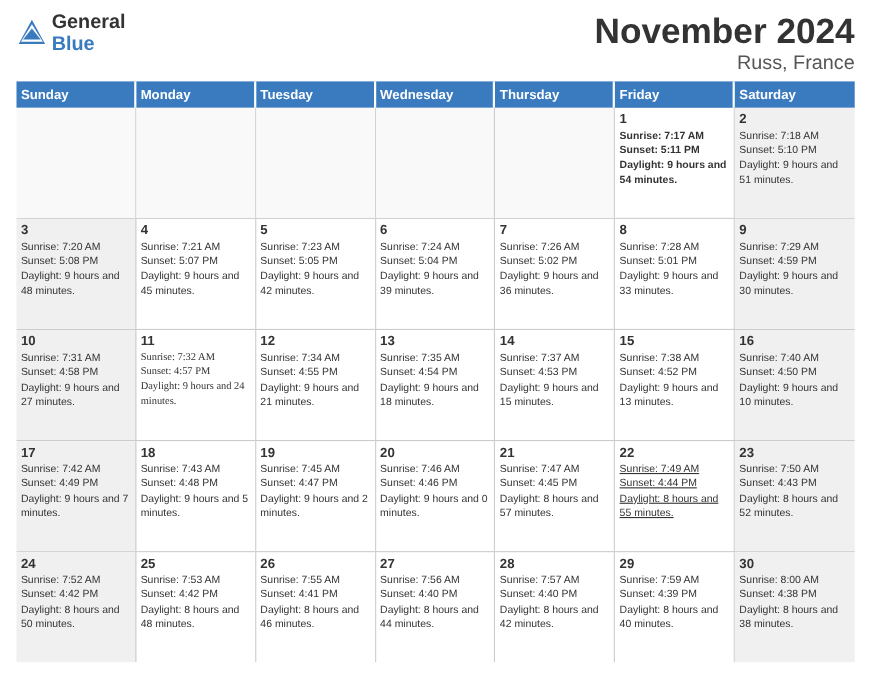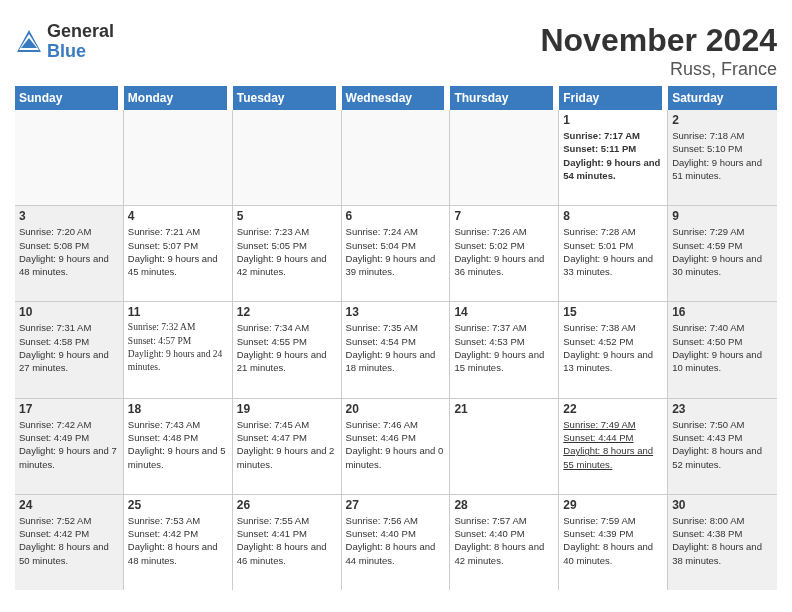--- a/index.html
+++ b/index.html
@@ -6,21 +6,21 @@
     body {
       font-family: Arial, sans-serif;
       background: #fff;
       width: 792px;
       height: 612px;
       overflow: hidden;
     }
     .page {
       width: 792px;
       height: 612px;
-      padding: 22px 15px;
+      padding: 10px 15px;
       display: flex;
       flex-direction: column;
     }
     .header {
       display: flex;
       justify-content: space-between;
       align-items: flex-start;
       margin-bottom: 6px;
     }
     .logo {
@@ -68,21 +68,21 @@
       display: grid;
       grid-template-columns: repeat(7, 1fr);
       background: #3a7bbf;
     }
     .cal-header-cell {
       color: #fff;
       font-size: 12px;
       font-weight: bold;
       padding: 5px 4px;
       text-align: left;
-      border-right: 6px solid #ffffff;
+      border-right: 2px solid #ffffff;
     }
     .cal-header-cell:last-child {
       border-right: none;
     }
     .cal-body {
       flex: 1;
       display: flex;
       flex-direction: column;
     }
     .cal-row {
@@ -284,20 +284,23 @@
 Daylight: 9 hours and 2 minutes.</div>
           </div>
           <div class="cal-cell">
             <span class="day-num">20</span>
             <div class="cell-text" style="white-space: pre-line;">Sunrise: 7:46 AM
 Sunset: 4:46 PM
 Daylight: 9 hours and 0 minutes.</div>
           </div>
           <div class="cal-cell">
             <span class="day-num">21</span>
+            <div class="cell-text" style="white-space: pre-line;">Sunrise: 7:47 AM
+Sunset: 4:45 PM
+Daylight: 8 hours and 57 minutes.</div>
           </div>
           <div class="cal-cell">
             <span class="day-num">22</span>
             <div class="cell-text" style="white-space: pre-line; text-decoration: underline;">Sunrise: 7:49 AM
 Sunset: 4:44 PM
 Daylight: 8 hours and 55 minutes.</div>
           </div>
           <div class="cal-cell shaded">
             <span class="day-num">23</span>
             <div class="cell-text" style="white-space: pre-line;">Sunrise: 7:50 AM

